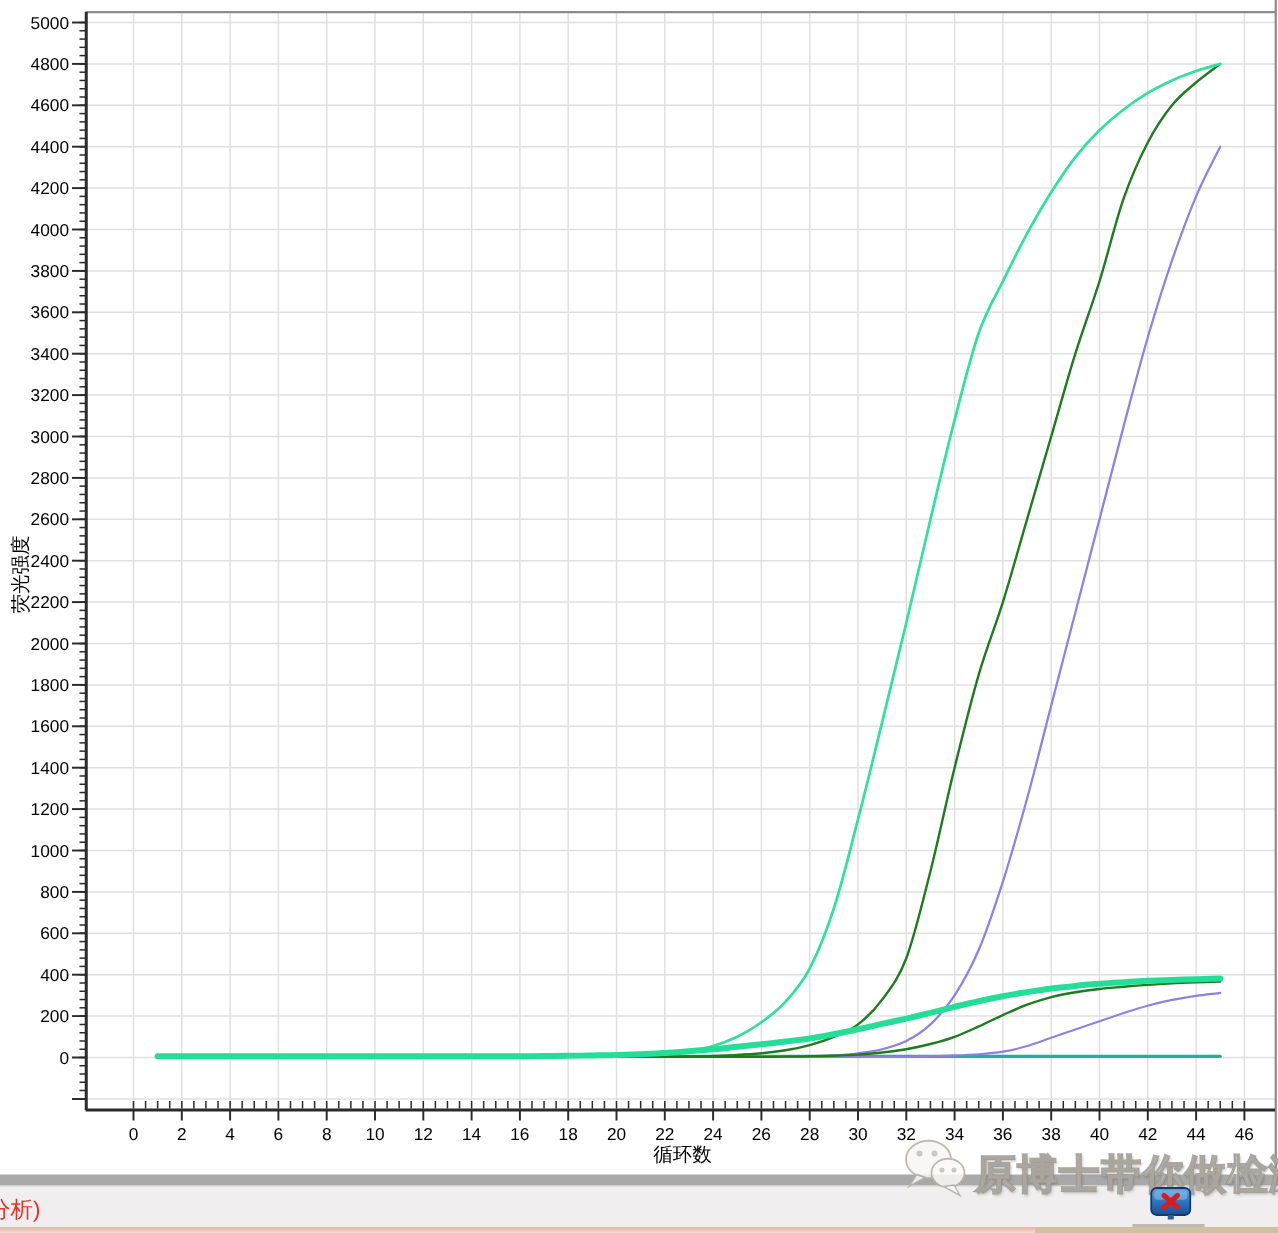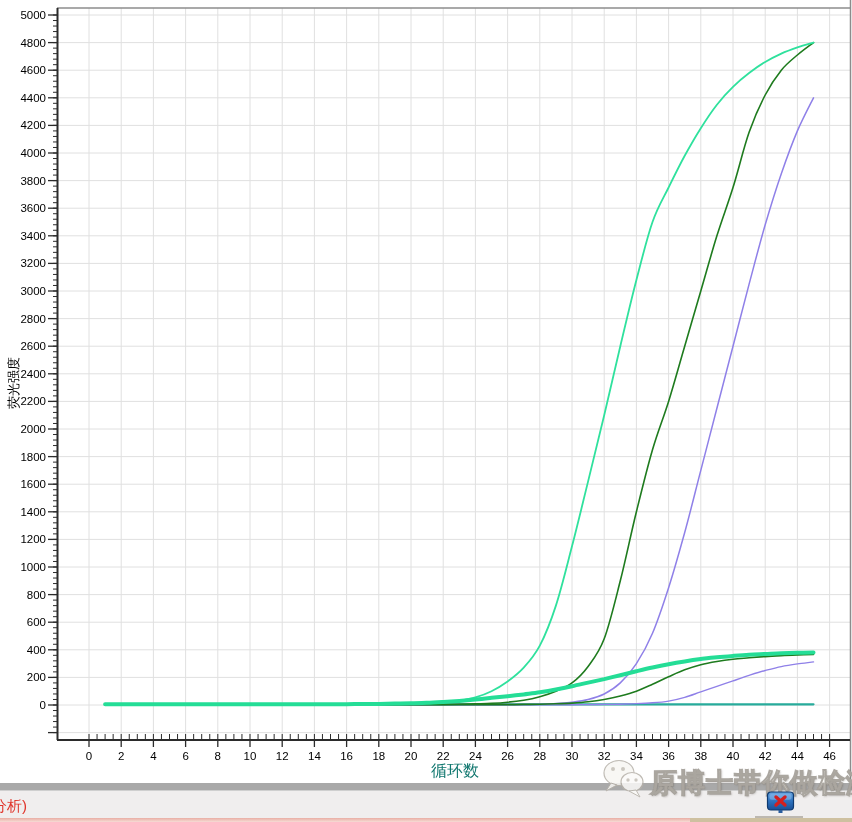--- a/index.html
+++ b/index.html
@@ -1,21 +1,21 @@
 <!DOCTYPE html>
 <html><head>
 <meta charset="utf-8">
 <style>
   html,body{margin:0;padding:0;background:#fff;}
   #app{position:relative;width:852px;height:822px;overflow:hidden;background:#ffffff;
        font-family:"Liberation Sans", sans-serif;}
   .chart-panel{position:absolute;left:0;top:0;width:852px;height:779px;background:#ffffff;}
   #chart{position:absolute;left:0;top:0;}
   .xlabel{position:absolute;left:395px;top:761px;width:120px;text-align:center;
-          font-size:16px;color:#0f766e;}
+          font-size:13px;color:#000000;}
   .ylabel{position:absolute;left:-34px;top:374px;width:96px;text-align:center;
           font-size:13px;color:#000;transform:rotate(-90deg);}
   .gray-bar{position:absolute;left:0;top:783px;width:852px;height:7px;background:#a9a9a9;
             border-bottom:1px solid #cfcfcf;}
   .status-panel{position:absolute;left:0;top:791px;width:852px;height:27px;background:#f0eeee;}
   .status-text{position:absolute;left:-8px;top:6px;font-size:15px;color:#e0352b;
                white-space:nowrap;}
   .strip-left{position:absolute;left:0;top:818px;width:690px;height:4px;
               background:linear-gradient(#e9aea4,#f7dcd5);}
   .strip-right{position:absolute;left:690px;top:818px;width:162px;height:4px;

